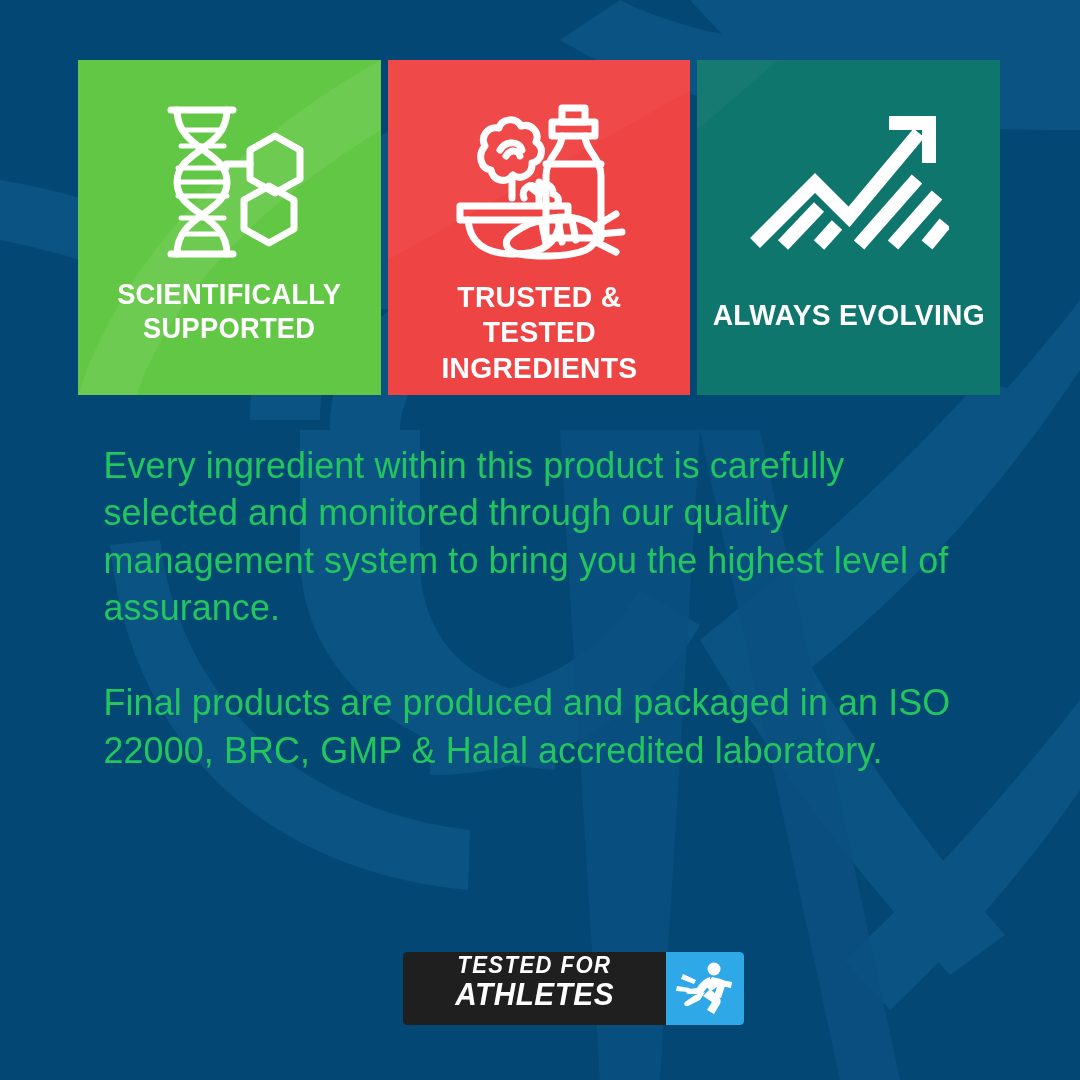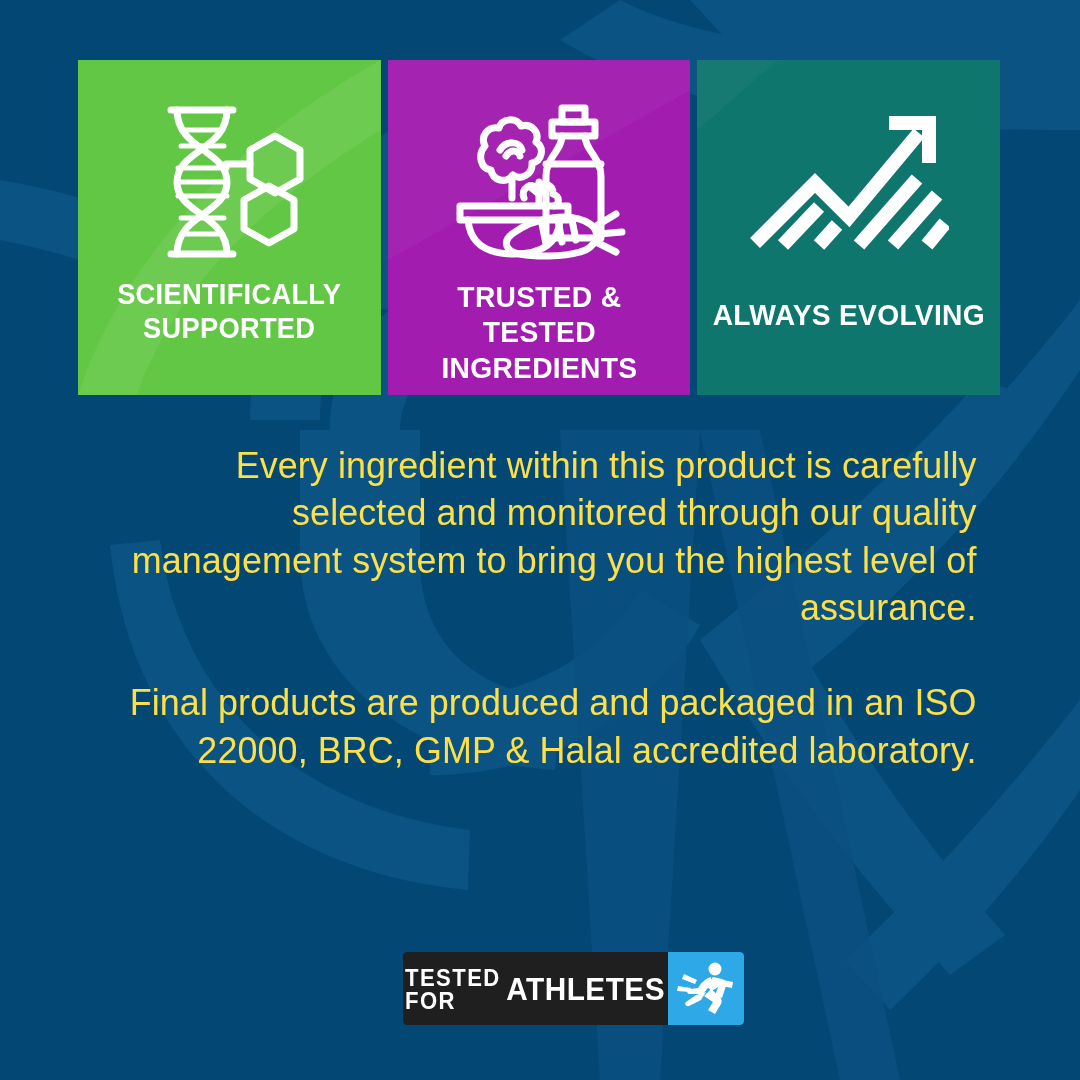--- a/index.html
+++ b/index.html
@@ -62,33 +62,33 @@
     line-height:1.18;
     letter-spacing:0.3px;
     text-align:center;
     text-transform:uppercase;
     font-stretch:condensed;
     transform:scaleX(0.94);
     padding:0 6px;
     white-space:pre-line;
   }
   .card-1 { background:#62C744; }
-  .card-2 { background:#a21caf; }
+  .card-2 { background:#ef4444; }
   .card-3 { background:#0f766e; }
   .card-1 .card-label { margin-top:8px; }
   .card-2 .card-label { margin-top:10px; font-size:30px; }
   .card-3 .card-label { margin-top:28px; font-size:30px; }
 
   
   #body-copy {
     position:absolute;
     left:90px; top:442px;
     width:900px;
-    text-align:right;
-    color:#fde047;
+    text-align:left;
+    color:#22c55e;
   }
   .para {
     font-size:37px;
     line-height:1.28;
     font-weight:400;
     font-stretch:condensed;
     transform:scaleX(0.97);
     letter-spacing:0.1px;
   }
   #para-2 { margin-top:48px; }
@@ -100,24 +100,25 @@
     width:341px; height:73px;
     display:flex;
     border-radius:4px;
     overflow:hidden;
   }
   #badge-text-panel {
     flex:0 0 263px;
     background:#1f1f1f;
     border-radius:4px 0 0 4px;
     display:flex;
-    flex-direction:row;
+    flex-direction:column;
     align-items:center;
     justify-content:flex-start;
     padding-top:2px;
+    font-style:italic;
   }
   #badge-line-1 {
     color:#ffffff;
     font-size:23px;
     font-weight:700;
     letter-spacing:1.5px;
     line-height:1;
     transform:scaleX(0.96);
   }
   #badge-line-2 {

